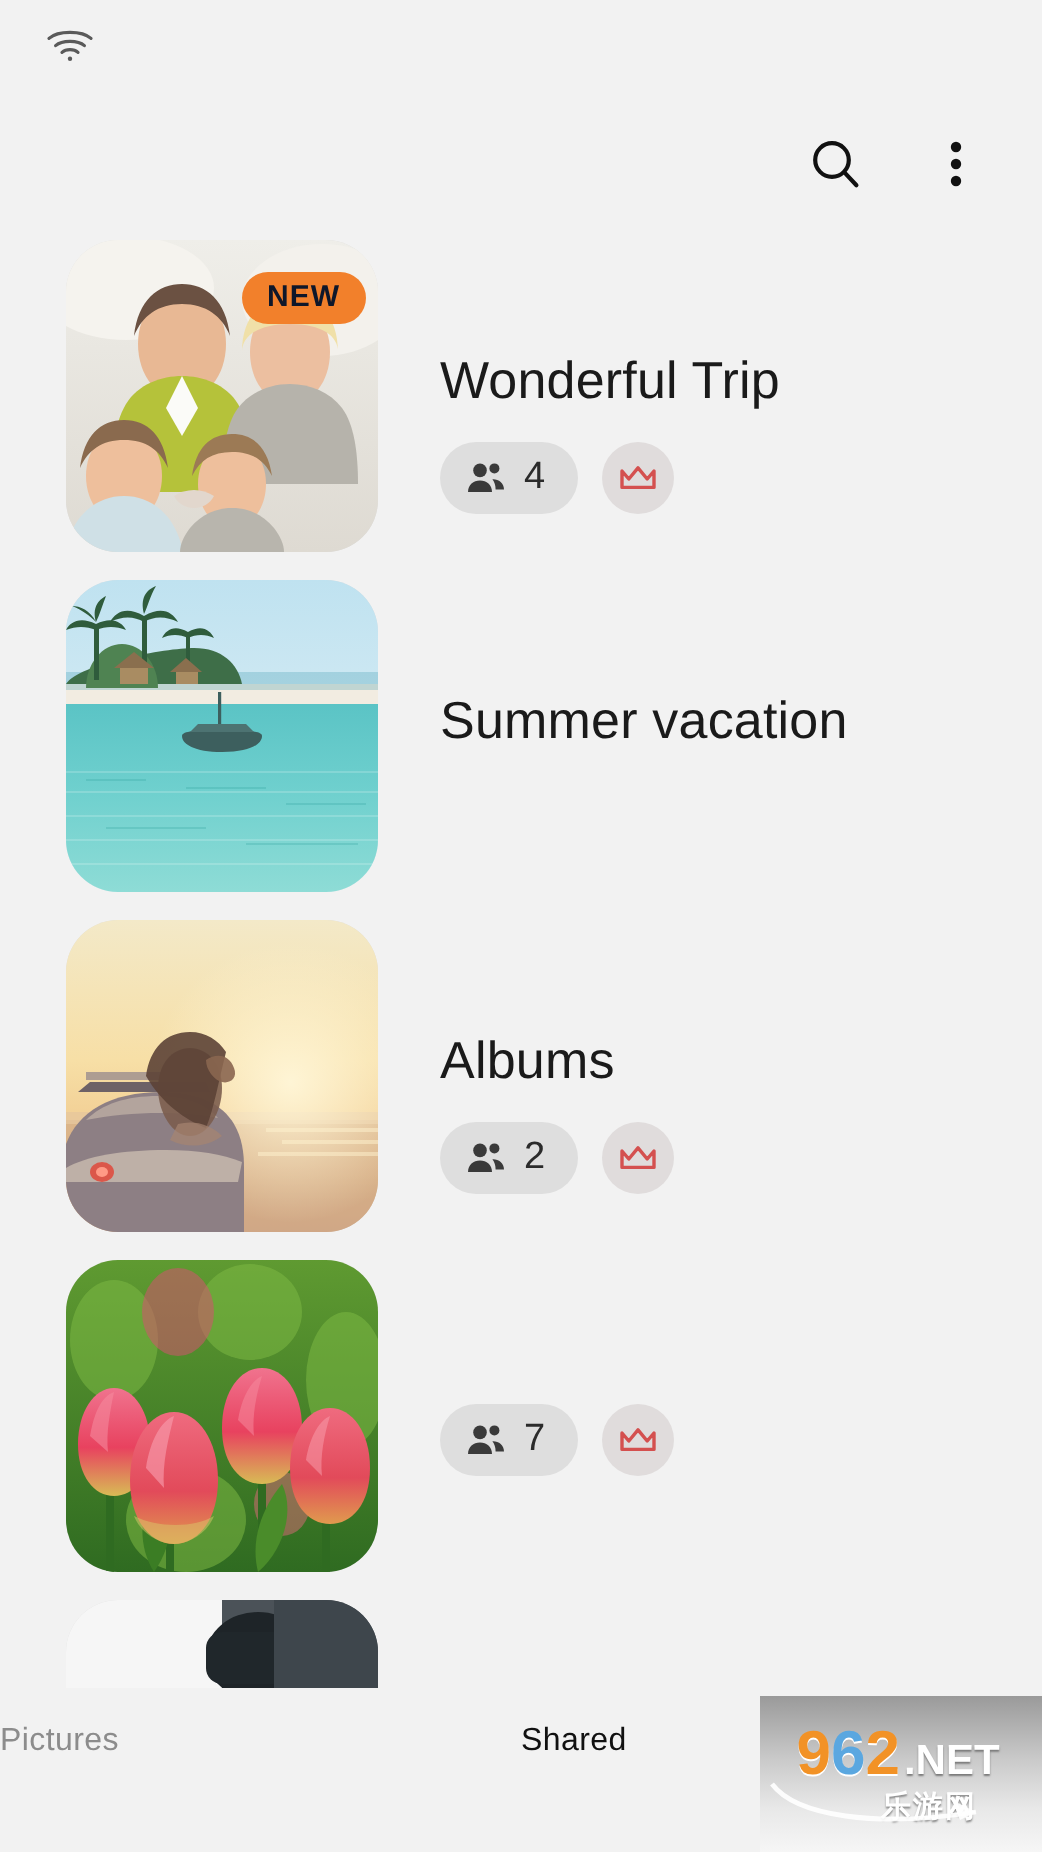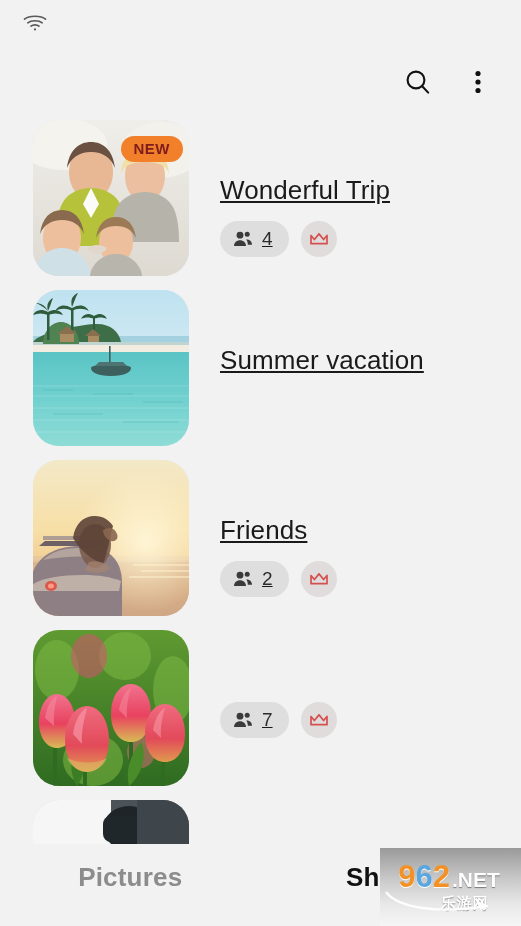--- a/index.html
+++ b/index.html
@@ -71,35 +71,34 @@
     overflow: hidden;
     background: #dcdcdc;
   }
   .thumb { width: 100%; height: 100%; display: block; }
 
   .new-badge {
     position: absolute;
     top: 16px;
     right: 6px;
     background: #f2802b;
-    color: #7f1d1d;
+    color: #0f172a;
     font-size: 15px;
     font-weight: bold;
     letter-spacing: .5px;
     padding: 5px 13px 6px;
     border-radius: 14px;
     line-height: 1;
   }
 
   .album-info {
     padding-left: 31px;
     padding-top: 56px;
     flex: 1 1 auto;
     min-width: 0;
-    text-decoration: underline;
   }
   .album-title {
     font-size: 26px;
     font-weight: 400;
     color: #1a1a1a;
     line-height: 1.1;
     white-space: nowrap;
     letter-spacing: .1px;
   }
   .album-meta {
@@ -138,26 +137,24 @@
     position: absolute;
     left: 0; right: 0; bottom: 0;
     height: 82px;
     background: #f2f2f2;
     display: flex;
     align-items: flex-start;
     padding-top: 18px;
   }
   .tab {
     flex: 1 1 0;
-    text-align: center;
-    font-size: 26px;
+    font-size: 16px;
     color: #8c8c8c;
     cursor: pointer;
     letter-spacing: .2px;
-    font-weight: bold;
   }
   .tab.active { color: #111111; }
 
   
   .watermark {
     position: absolute;
     right: 0;
     bottom: 0;
     width: 141px;
     height: 78px;
@@ -393,21 +390,21 @@
         <ellipse cx="18" cy="126" rx="3" ry="2.5" fill="#ff9a86"></ellipse>
 
         <g fill="#fff3cf" opacity=".5">
           <rect x="100" y="104" width="56" height="2"></rect>
           <rect x="108" y="110" width="48" height="2"></rect>
           <rect x="96" y="116" width="60" height="2"></rect>
         </g>
       </svg>
     </div>
     <div class="album-info">
-      <div class="album-title">Friends</div>
+      <div class="album-title">Albums</div>
       <div class="album-meta">
         <span class="chip">
           <span>
             <svg class="people-icon" viewBox="0 0 20 20" fill="#3a3a3a">
               <circle cx="7" cy="6.2" r="3.4"></circle>
               <circle cx="14.2" cy="5.2" r="2.5"></circle>
               <path d="M1 17c0-3.6 2.7-5.8 6-5.8S13 13.4 13 17z"></path>
               <path d="M13.6 10.6c2.8 0 5.4 1.9 5.4 5.1h-4.2c0-2-0.5-3.7-1.6-5.1z"></path>
             </svg>
           </span>

